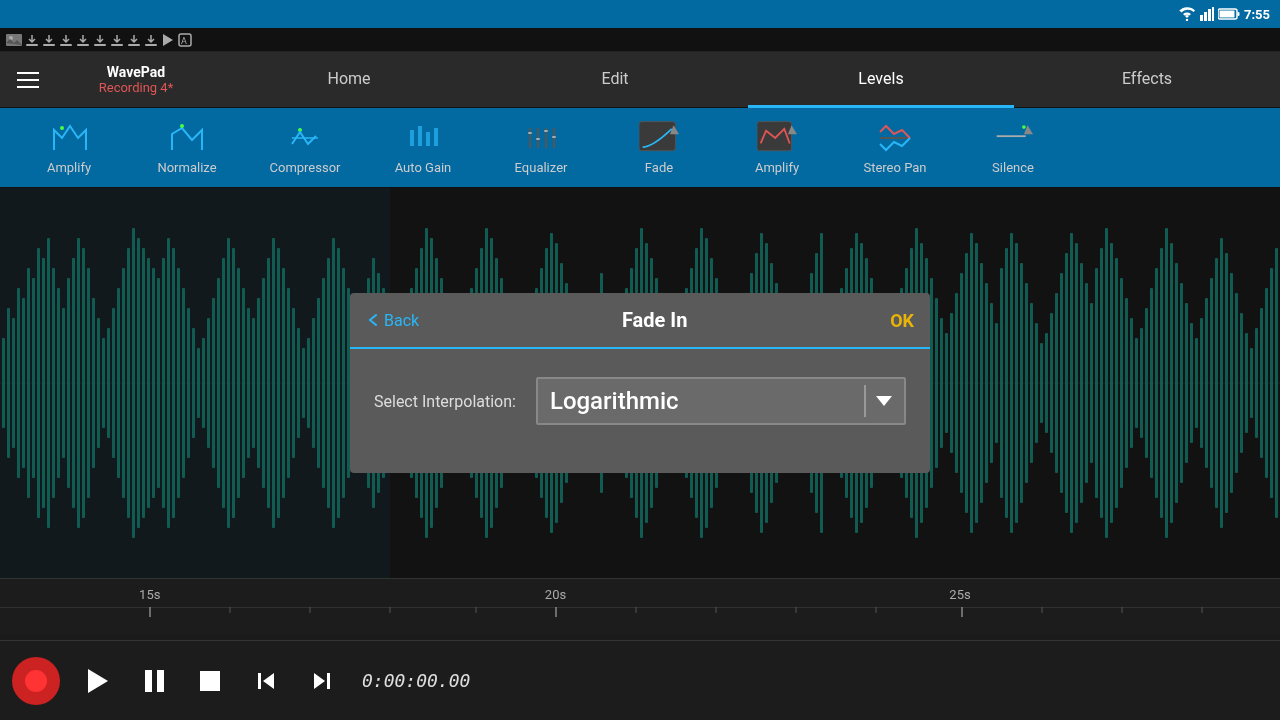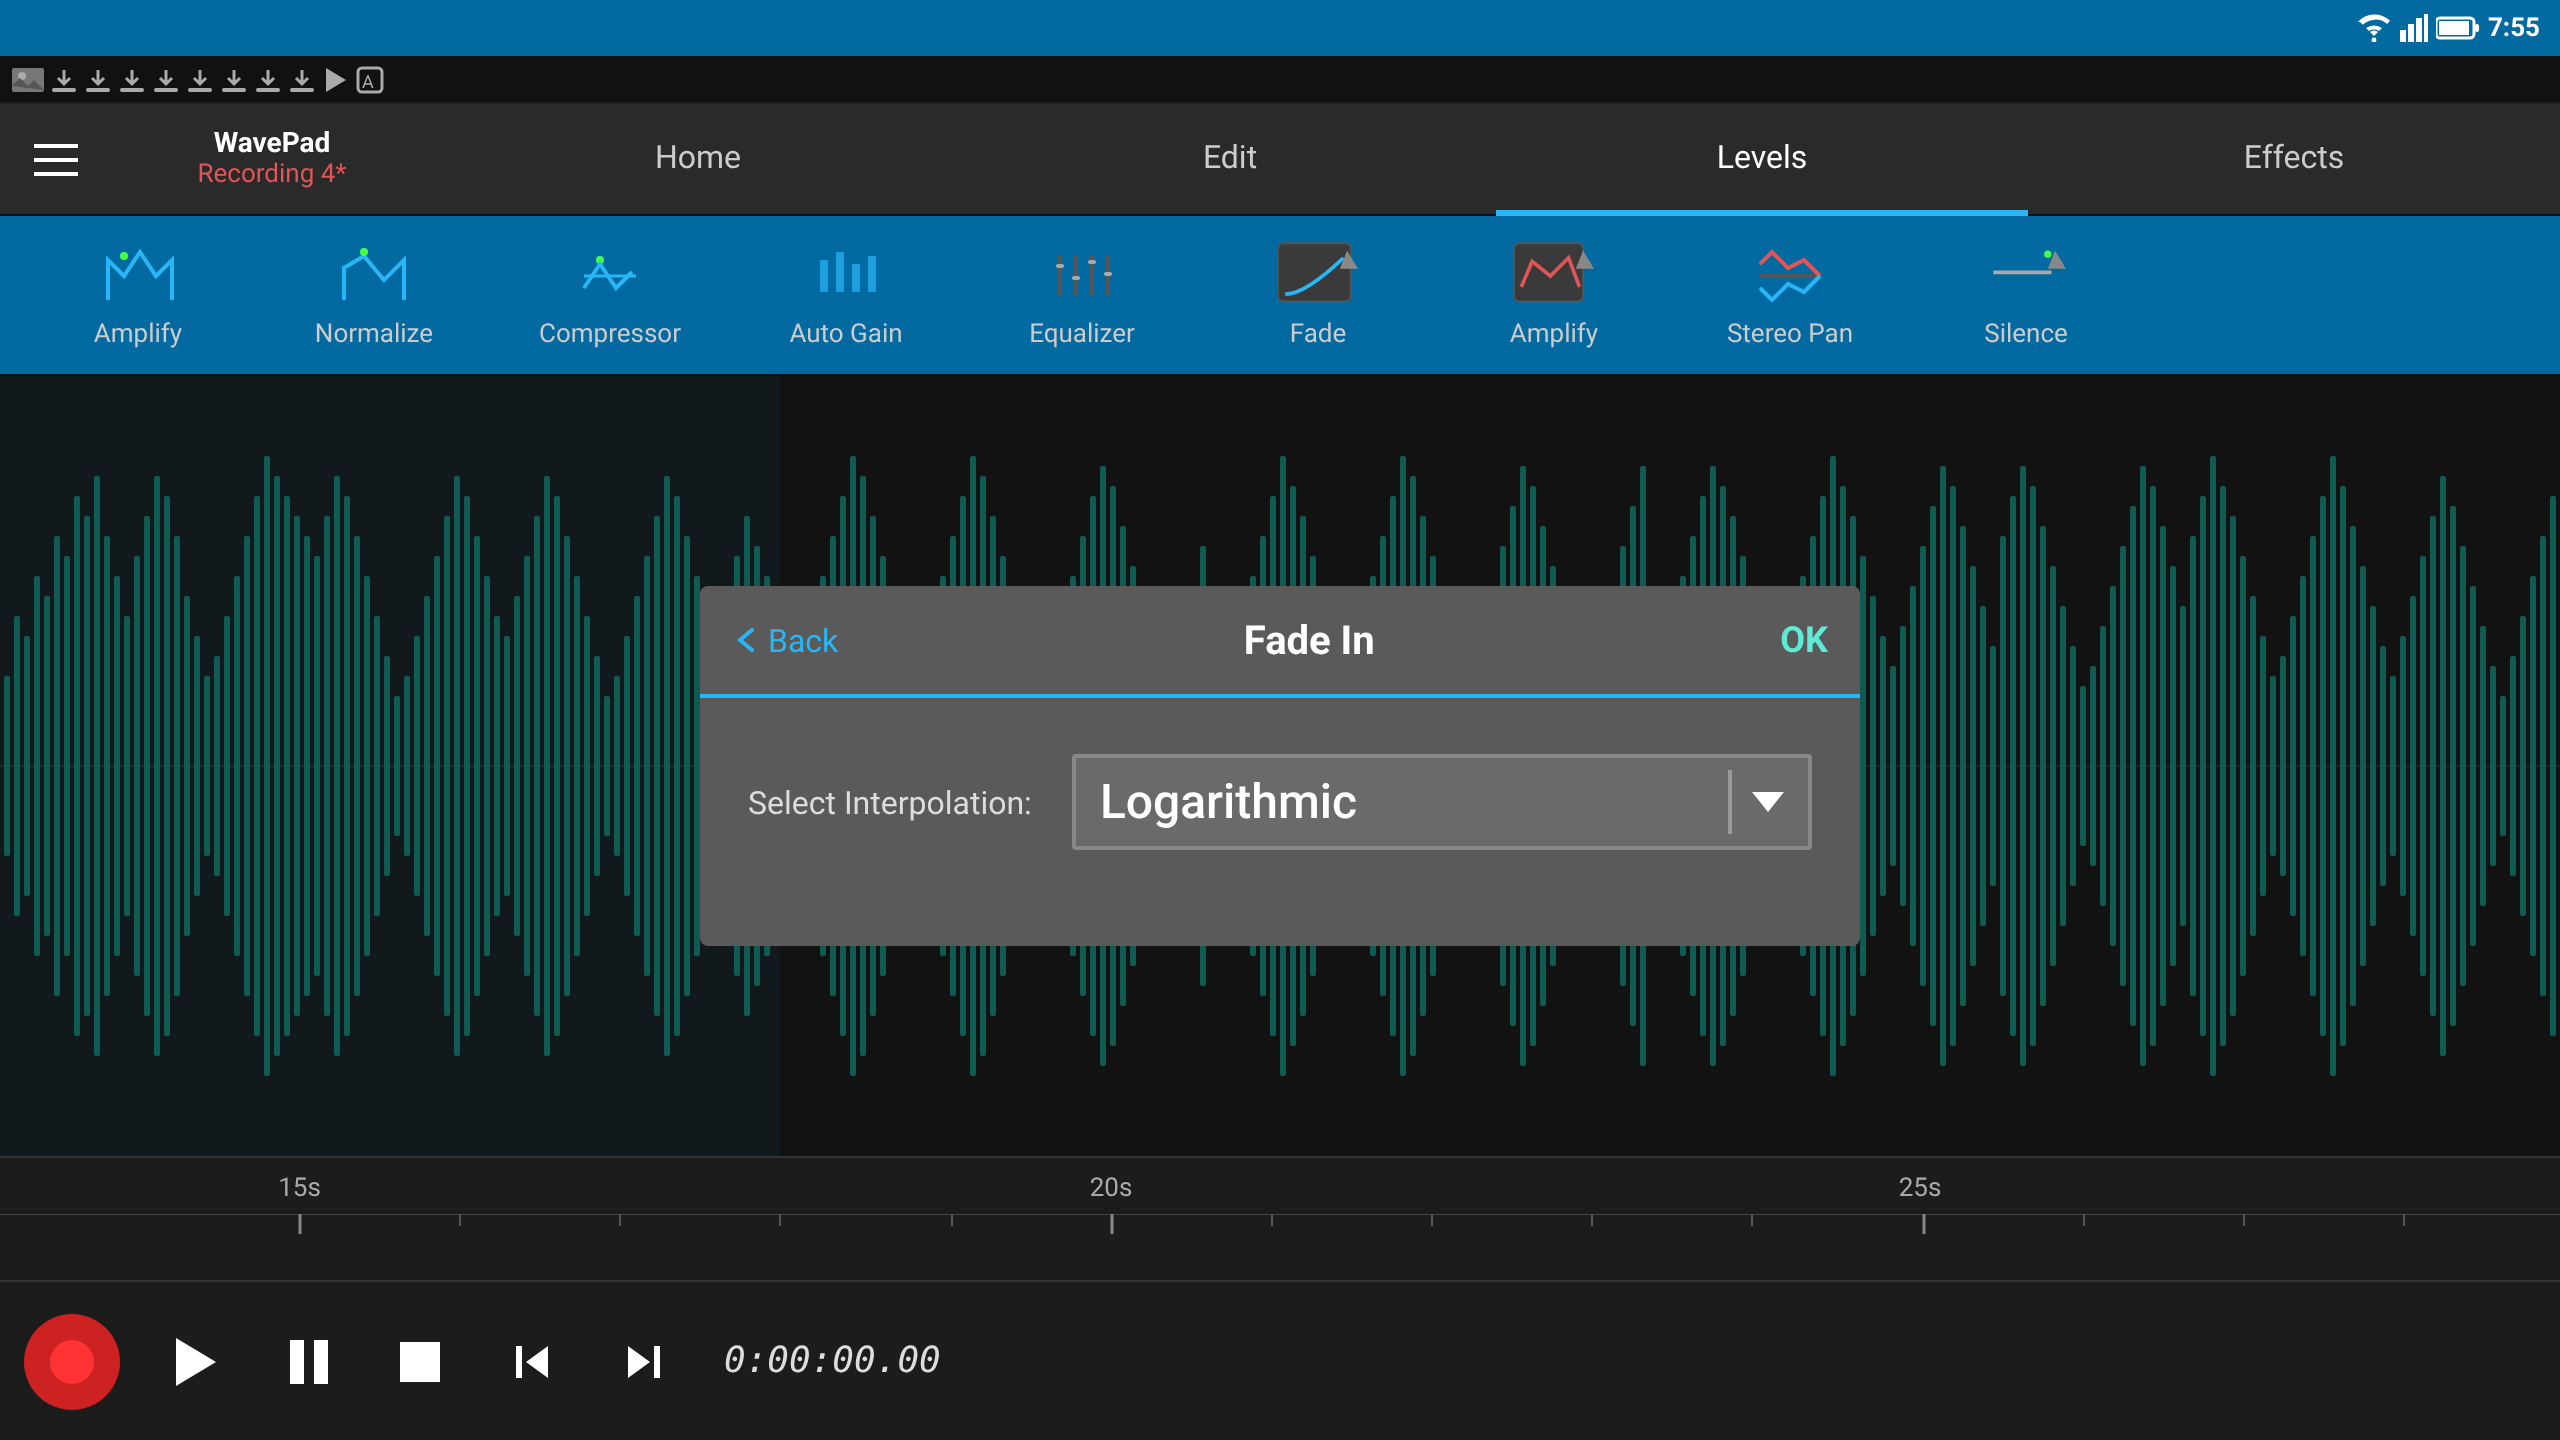--- a/index.html
+++ b/index.html
@@ -176,21 +176,21 @@
       gap: 4px;
     }
     .dialog-title {
       flex: 1;
       text-align: center;
       font-size: 20px;
       font-weight: bold;
       color: #fff;
     }
     .dialog-ok {
-      color: #5eead4;
+      color: #eab308;
       font-size: 18px;
       cursor: pointer;
       font-weight: bold;
     }
     .dialog-body {
       padding: 28px 24px 48px;
       display: flex;
       align-items: center;
       gap: 20px;
     }

